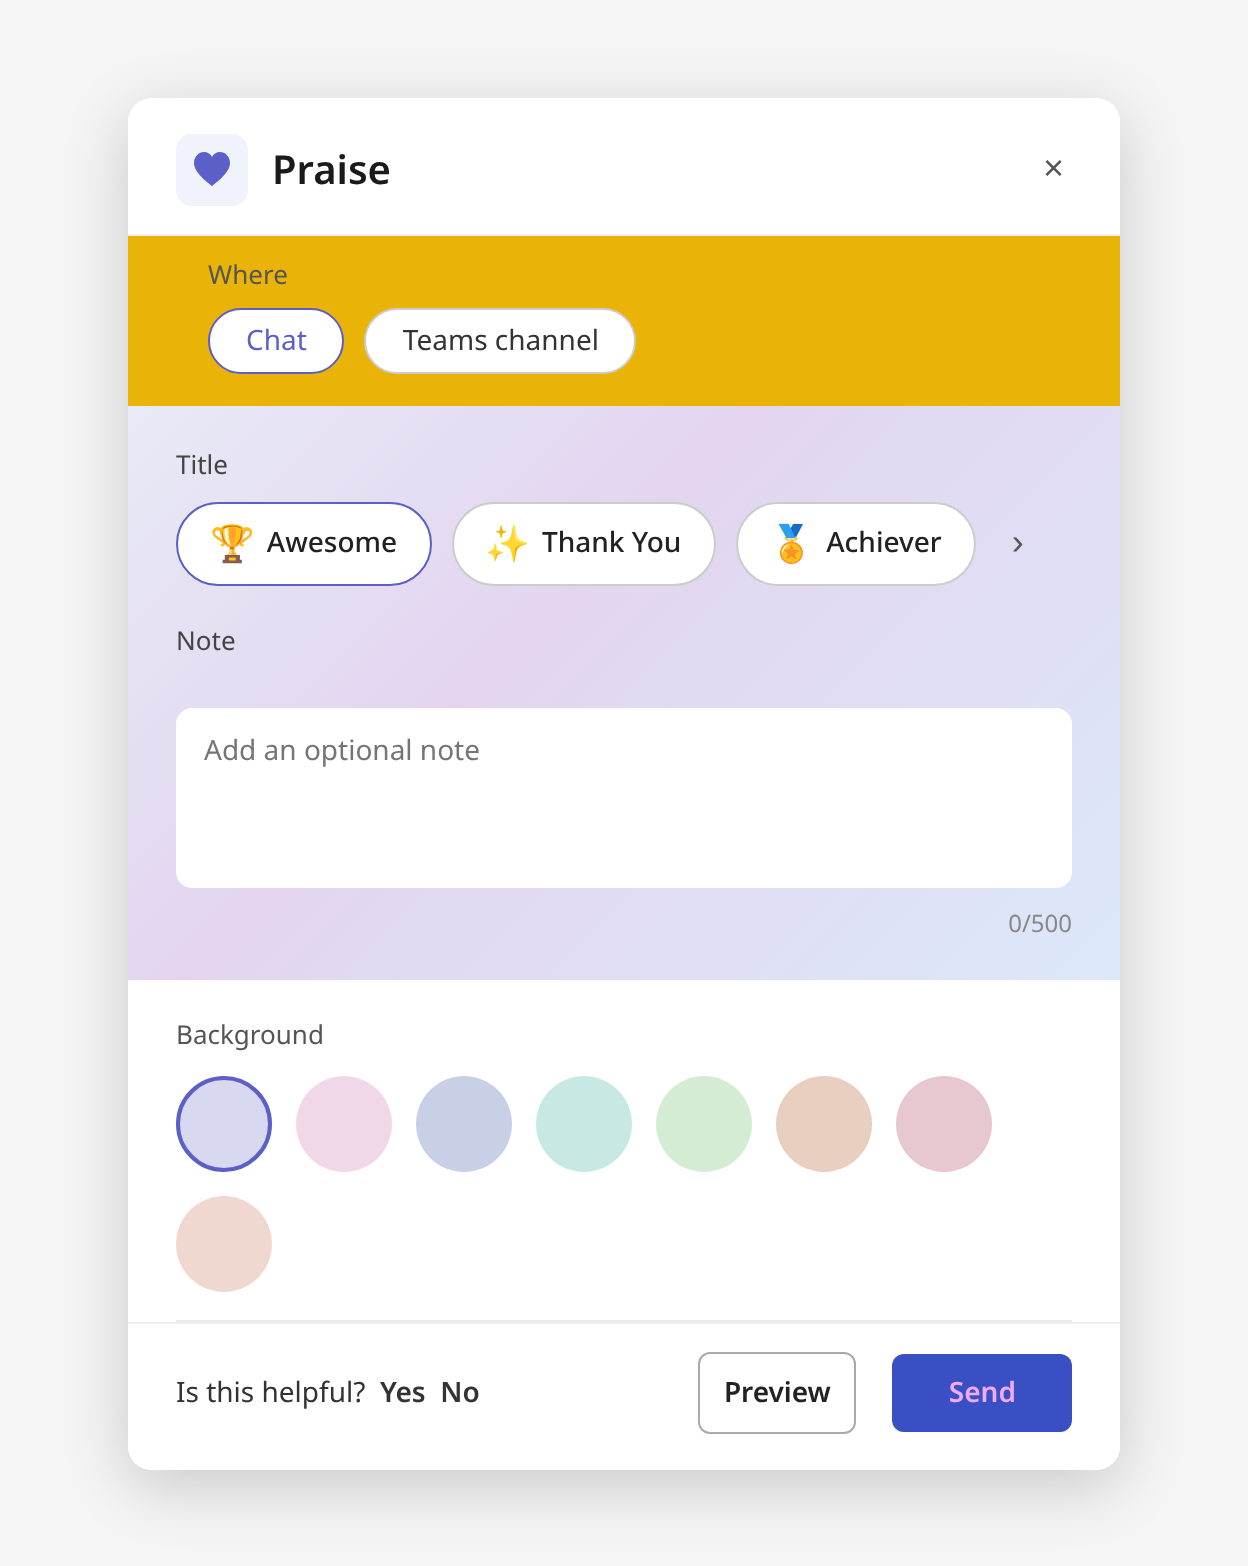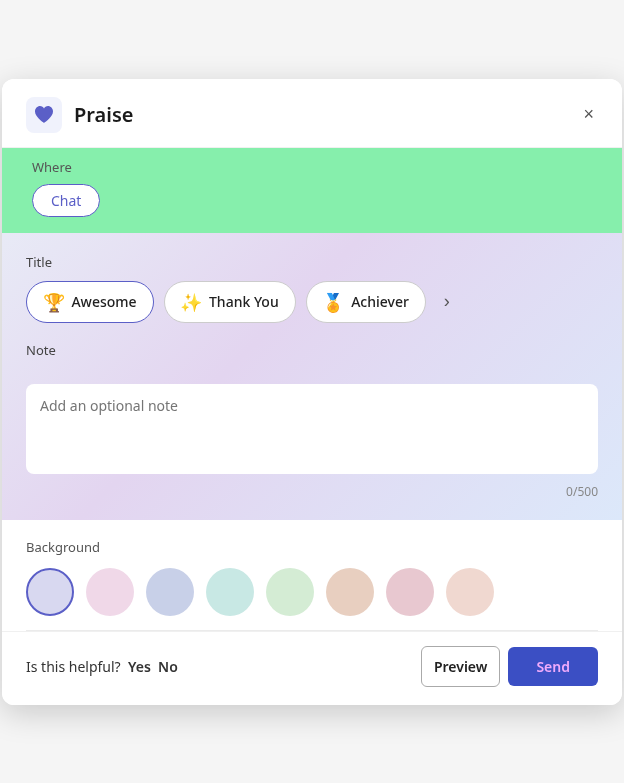--- a/index.html
+++ b/index.html
@@ -5,21 +5,21 @@
     * { box-sizing: border-box; margin: 0; padding: 0; }
     body {
       font-family: 'Segoe UI', system-ui, -apple-system, sans-serif;
       background: #f5f5f5;
       display: flex;
       justify-content: center;
       align-items: center;
       min-height: 100vh;
     }
     .modal {
-      width: 620px;
+      width: 496px;
       background: #ffffff;
       border-radius: 12px;
       box-shadow: 0 8px 32px rgba(0,0,0,0.18);
       overflow: hidden;
     }
     .modal-header {
       display: flex;
       align-items: center;
       padding: 18px 24px 14px 24px;
       background: #fff;
@@ -81,22 +81,22 @@
     }
     .remove-recipient {
       background: none;
       border: none;
       cursor: pointer;
       font-size: 16px;
       color: #666;
       padding: 4px;
     }
     .where-section {
-      padding: 10px 24px 16px 30px;
-      background: #86efac;
+      padding: 10px 24px 16px 40px;
+      background: #eab308;
     }
     .where-label {
       font-size: 13px;
       color: #555;
       margin-bottom: 8px;
     }
     .where-buttons {
       display: flex;
       gap: 10px;
     }
@@ -214,21 +214,21 @@
     .bg-swatch.selected {
       border-color: #5b5fc7;
     }
 
     .footer {
       display: flex;
       align-items: center;
       padding: 14px 24px 18px 24px;
       background: #fff;
       border-top: 1px solid #f0f0f0;
-      gap: 8px;
+      gap: 18px;
     }
     .helpful-text {
       font-size: 14px;
       color: #333;
       flex: 1;
     }
     .helpful-text strong {
       font-weight: 600;
     }
     .preview-btn {
@@ -272,20 +272,21 @@
     </svg>
     <span class="modal-title">Praise</span>
     <button class="close-btn">×</button>
   </div>
 
 
   <div class="where-section">
     <div class="where-label">Where</div>
     <div class="where-buttons">
       <button class="where-btn active">Chat</button>
+      <button class="where-btn">Teams channel</button>
     </div>
   </div>
 
   <div class="gradient-section">
     <div class="title-label">Title</div>
     <div class="title-badges">
       <button class="title-badge active">
         <span class="badge-icon">🏆</span>
         <span>Awesome</span>
       </button>

